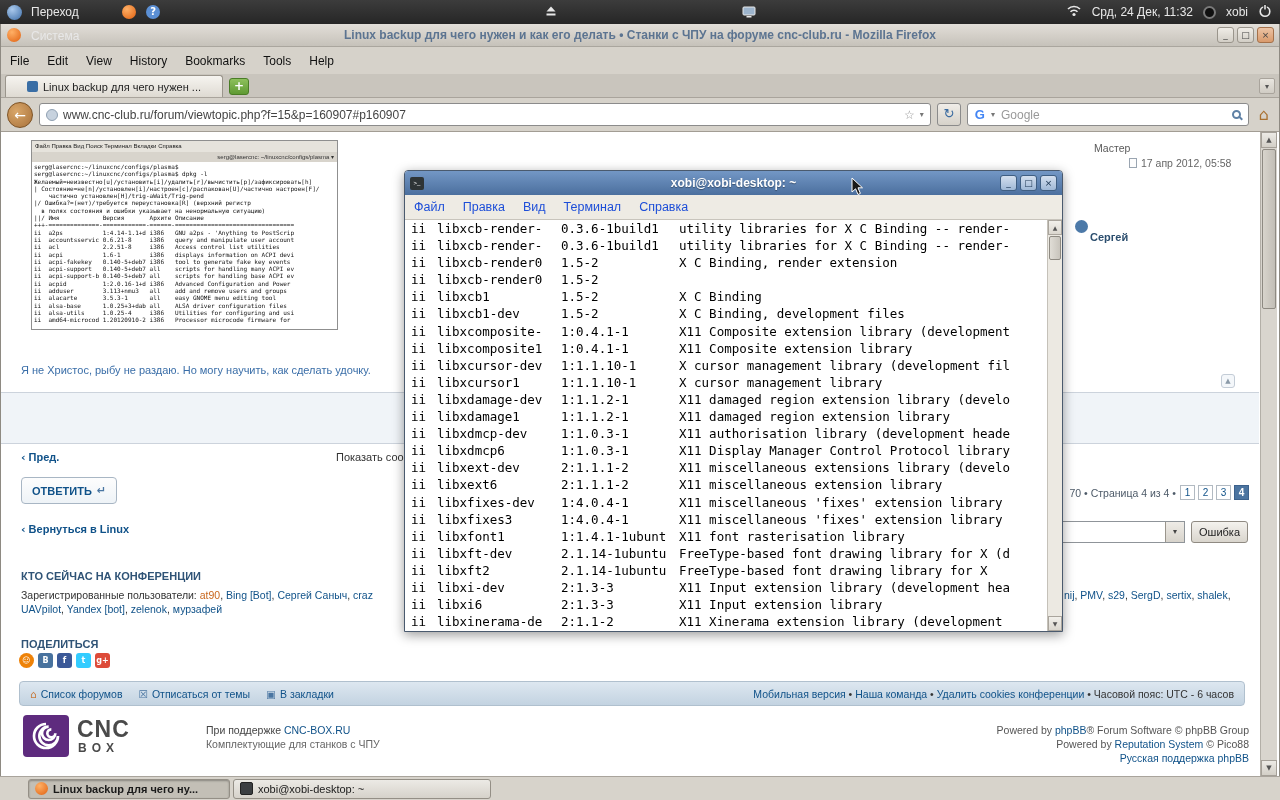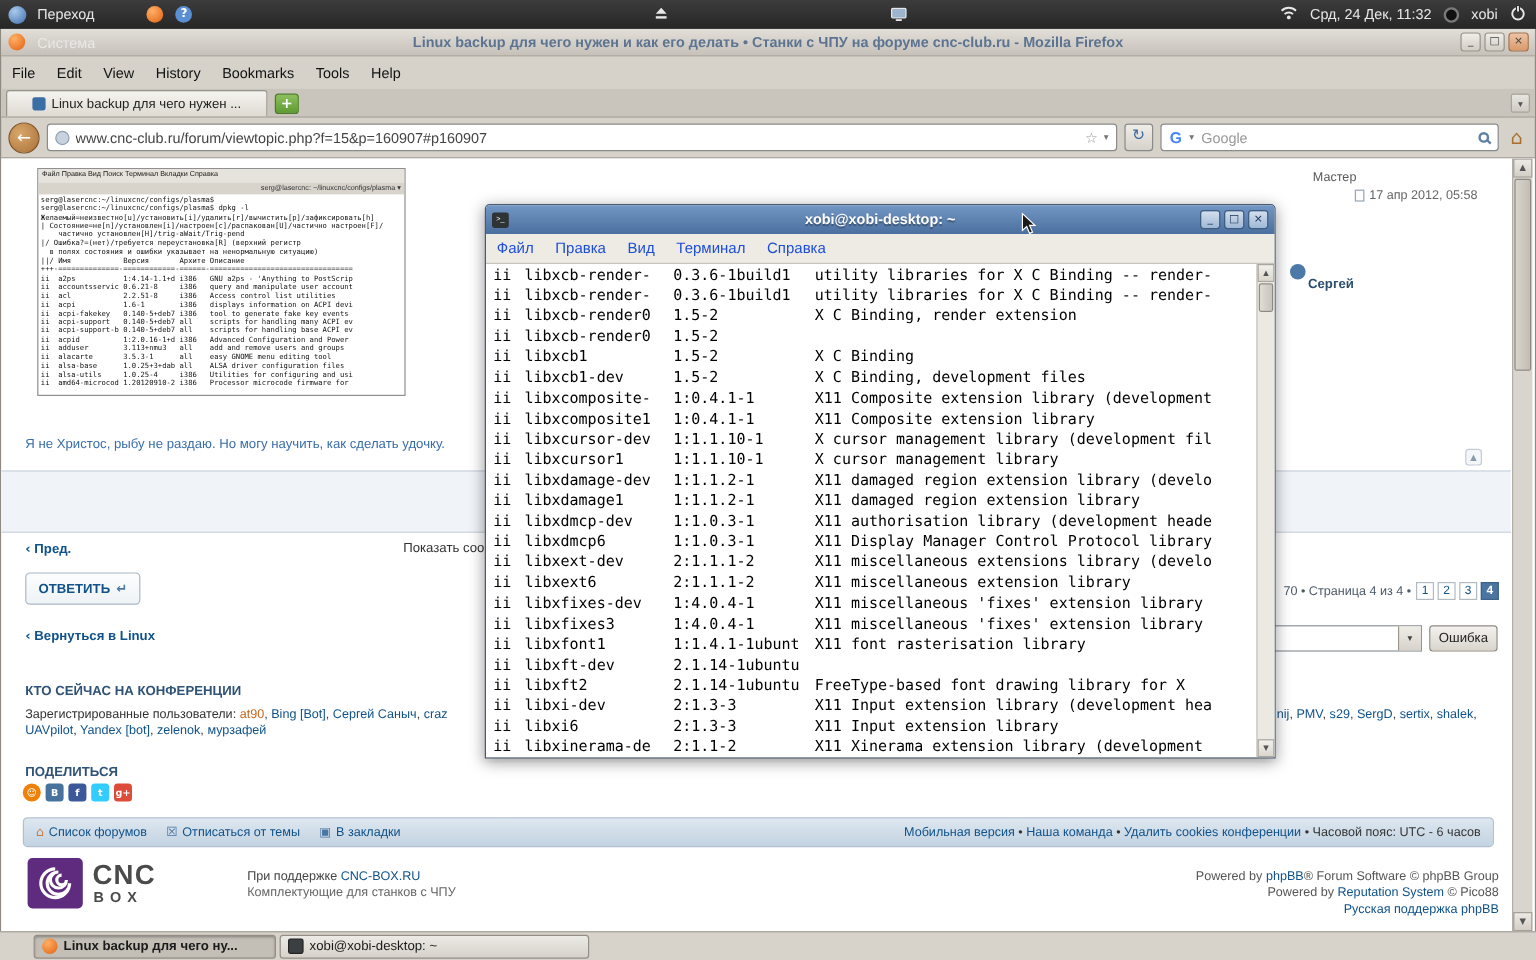--- a/index.html
+++ b/index.html
@@ -533,20 +533,21 @@
             <div class="trow">
             <span>ii</span>
             <span>libxfont1</span>
             <span>1:1.4.1-1ubunt</span>
             <span>X11 font rasterisation library</span>
           </div>
             <div class="trow">
             <span>ii</span>
             <span>libxft-dev</span>
             <span>2.1.14-1ubuntu</span>
+            <span>FreeType-based font drawing library for X (d</span>
           </div>
             <div class="trow">
             <span>ii</span>
             <span>libxft2</span>
             <span>2.1.14-1ubuntu</span>
             <span>FreeType-based font drawing library for X</span>
           </div>
             <div class="trow">
             <span>ii</span>
             <span>libxi-dev</span>

